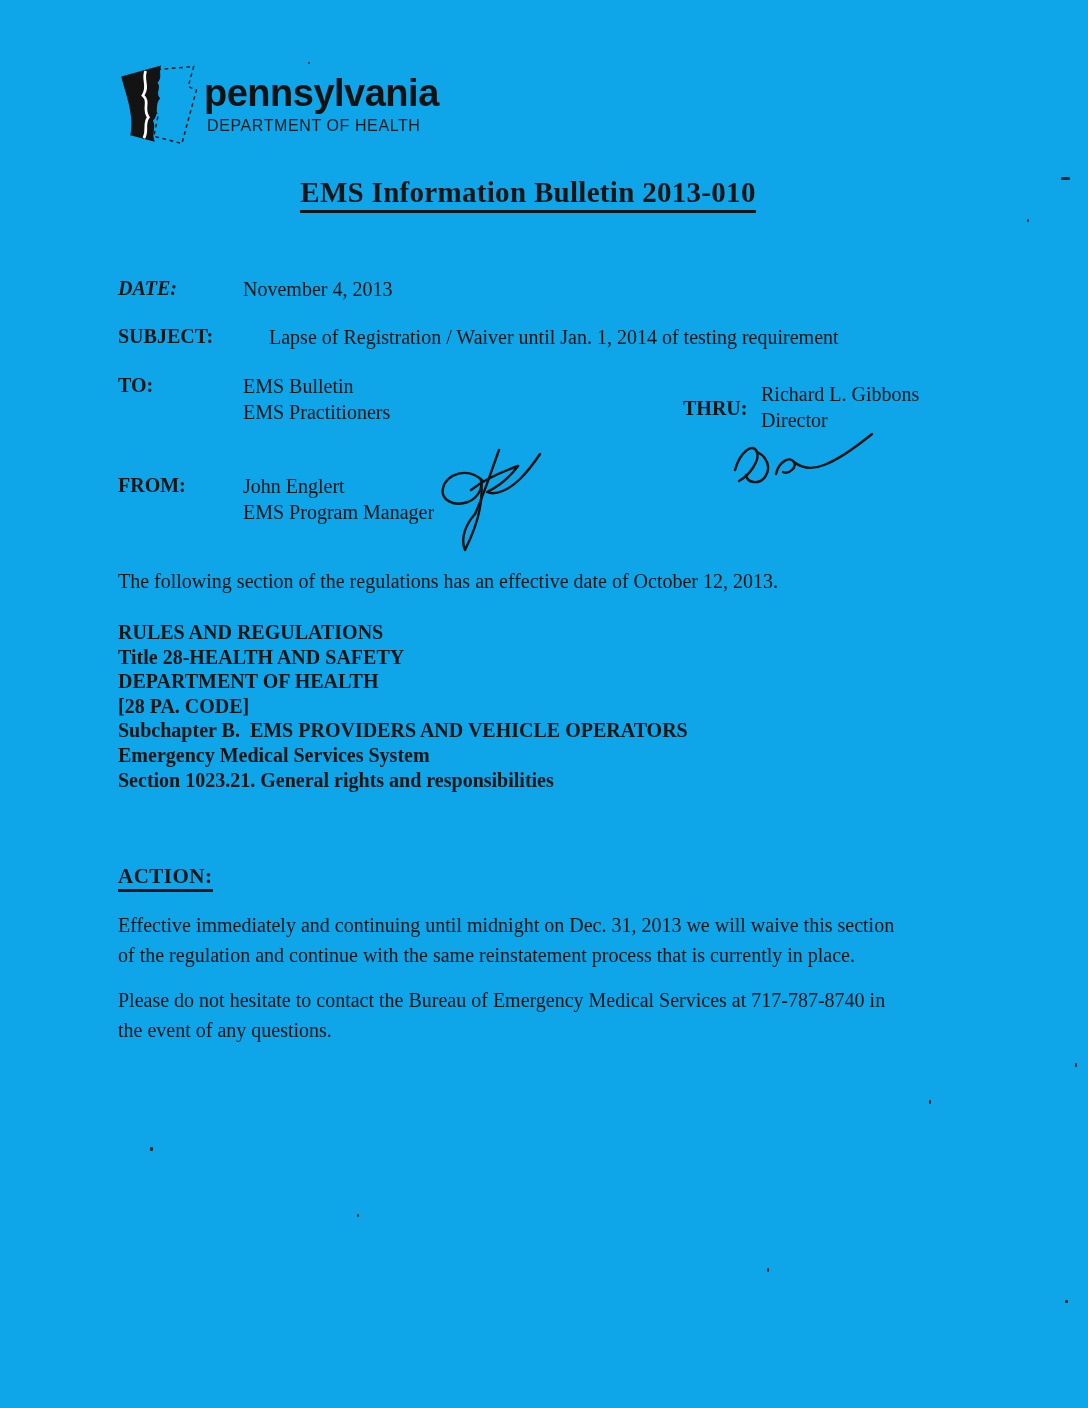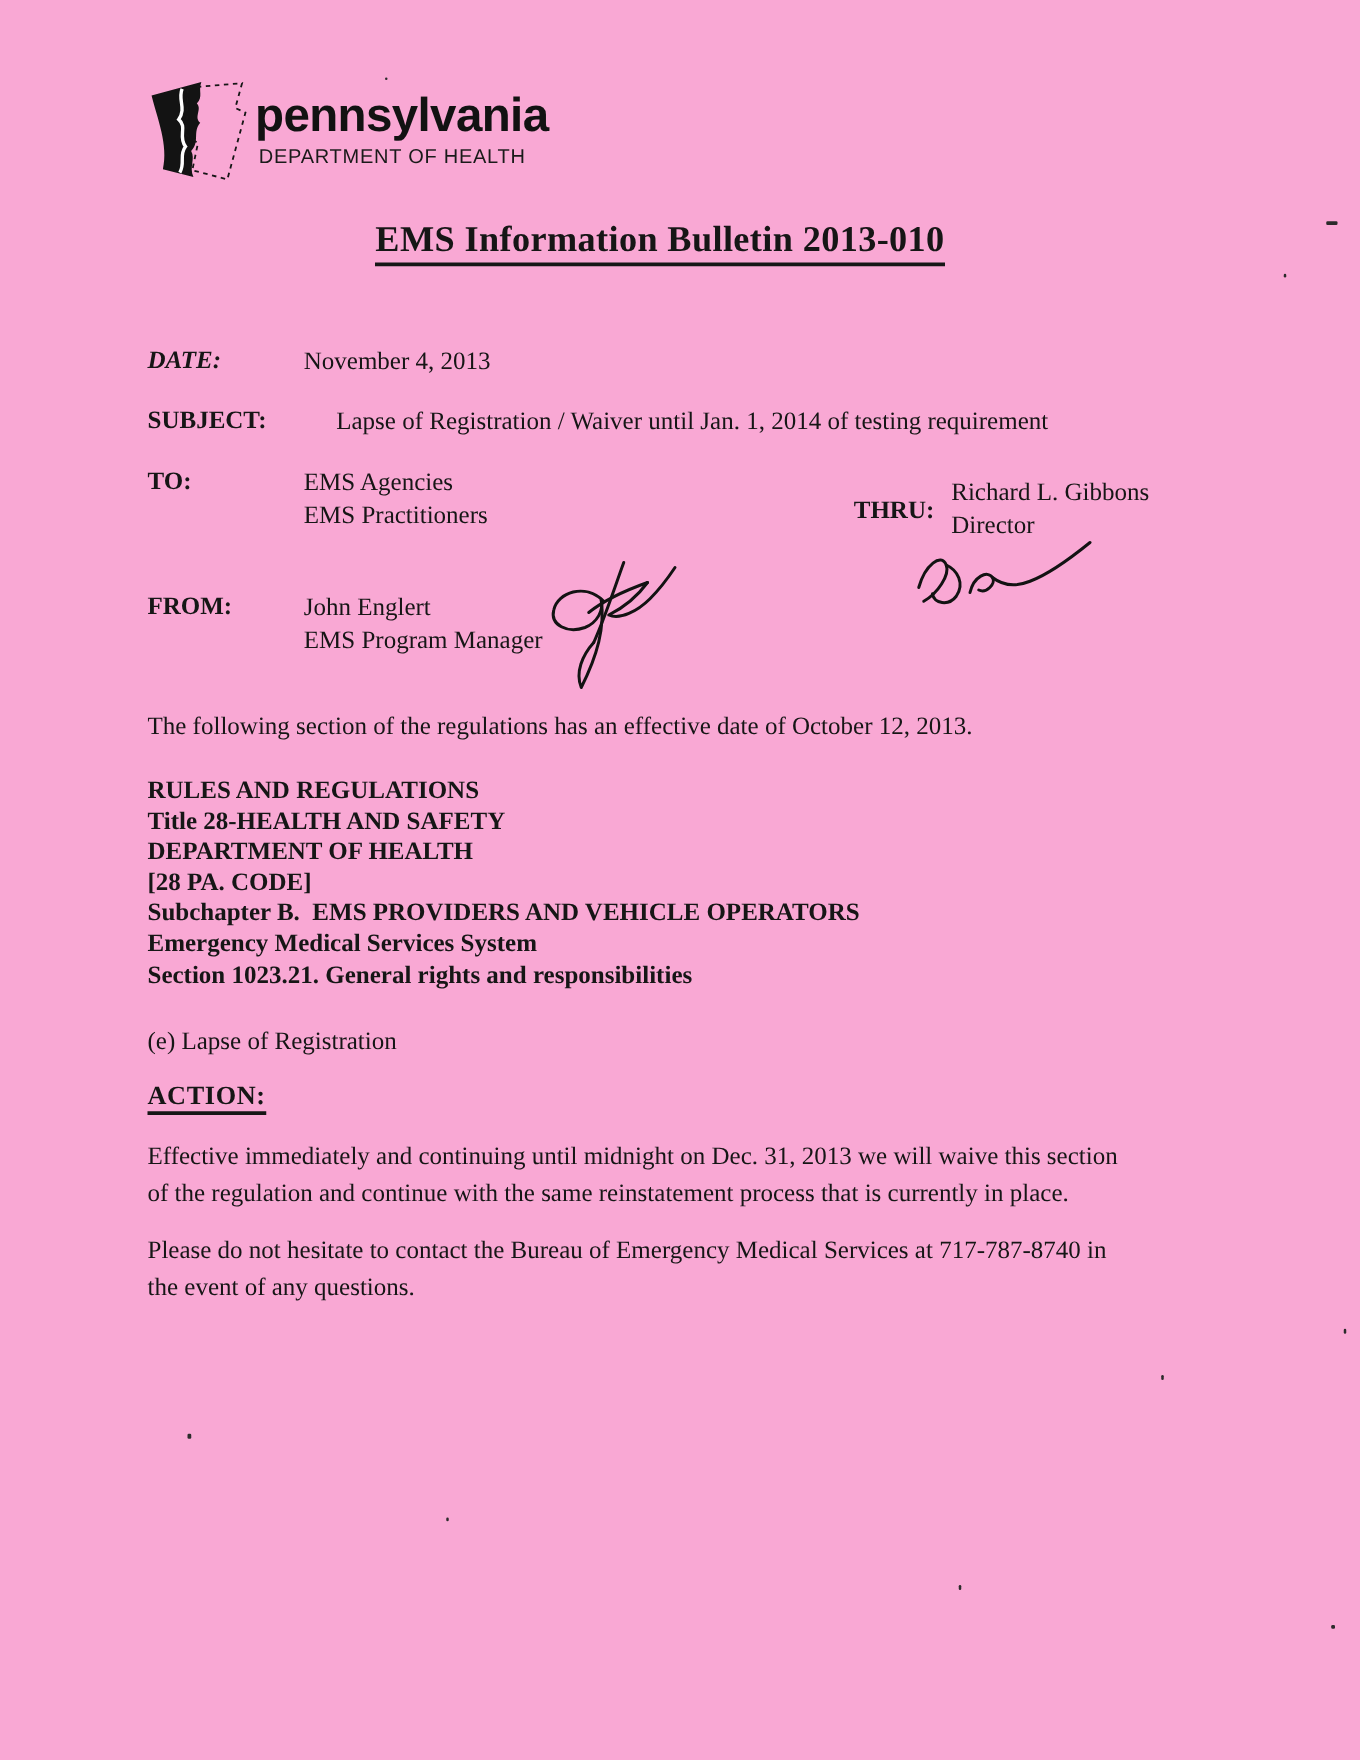--- a/index.html
+++ b/index.html
@@ -1,20 +1,20 @@
 <!DOCTYPE html>
 <html><head>
 <meta charset="utf-8">
 <style>
   html,body{margin:0;padding:0;background:#9a9a9a;}
   .page{
     position:relative;
     width:1088px;height:1408px;
     margin:0 auto;
-    background:#f9a8d4;
+    background:#0ea5e9;
     color:#161616;
     font-family:"Liberation Serif", serif;
     overflow:hidden;
   }
   
   .logo-icon{position:absolute;left:114px;top:60px;width:86px;height:90px;}
   .logo-word{
     position:absolute;left:204px;top:72px;
     font-family:"Liberation Sans", sans-serif;
     font-weight:bold;font-size:38px;letter-spacing:-0.5px;color:#121212;
@@ -67,21 +67,21 @@
     <h1 class="doc-title">EMS Information Bulletin 2013-010</h1>
   </div>
 
   <div class="lbl" style="top:277px;font-style:italic;">DATE:</div>
   <div class="val" style="top:277px;">November 4, 2013</div>
 
   <div class="lbl" style="top:325px;">SUBJECT:</div>
   <div class="val" style="top:325px;margin-left:26px;">Lapse of Registration / Waiver until Jan. 1, 2014 of testing requirement</div>
 
   <div class="lbl" style="top:374px;">TO:</div>
-  <div class="val" style="top:374px;">EMS Agencies
+  <div class="val" style="top:374px;">EMS Bulletin
 EMS Practitioners</div>
 
   <div class="thru-lbl">THRU:</div>
   <div class="thru-val">Richard L. Gibbons
 Director</div>
 
   <svg class="sig" style="left:726px;top:430px;" width="152" height="60" viewBox="0 0 152 60" aria-hidden="true">
     <path d="M9,40 C14,22 27,12 31,22 C34,30 24,45 13,51"></path>
     <path d="M31,22 C40,26 46,37 39,47 C33,55 21,53 20,45"></path>
     <path d="M50,44 C53,31 64,26 68,32 C71,37 63,45 57,42"></path>
@@ -105,21 +105,20 @@
   <div class="rules">
     <div>RULES AND REGULATIONS</div>
     <div>Title 28-HEALTH AND SAFETY</div>
     <div>DEPARTMENT OF HEALTH</div>
     <div>[28 PA. CODE]</div>
     <div>Subchapter B.  EMS PROVIDERS AND VEHICLE OPERATORS</div>
     <div>Emergency Medical Services System</div>
     <div>Section 1023.21. General rights and responsibilities</div>
   </div>
 
-  <div class="para" style="top:819px;">(e) Lapse of Registration</div>
 
   <div class="action">ACTION:</div>
 
   <div class="para" style="top:911px;">Effective immediately and continuing until midnight on Dec. 31, 2013 we will waive this section
 of the regulation and continue with the same reinstatement process that is currently in place.</div>
 
   <div class="para" style="top:986px;">Please do not hesitate to contact the Bureau of Emergency Medical Services at 717-787-8740 in
 the event of any questions.</div>
 
   <i class="speck" style="left:1061px;top:177px;width:9px;height:3px;"></i>

